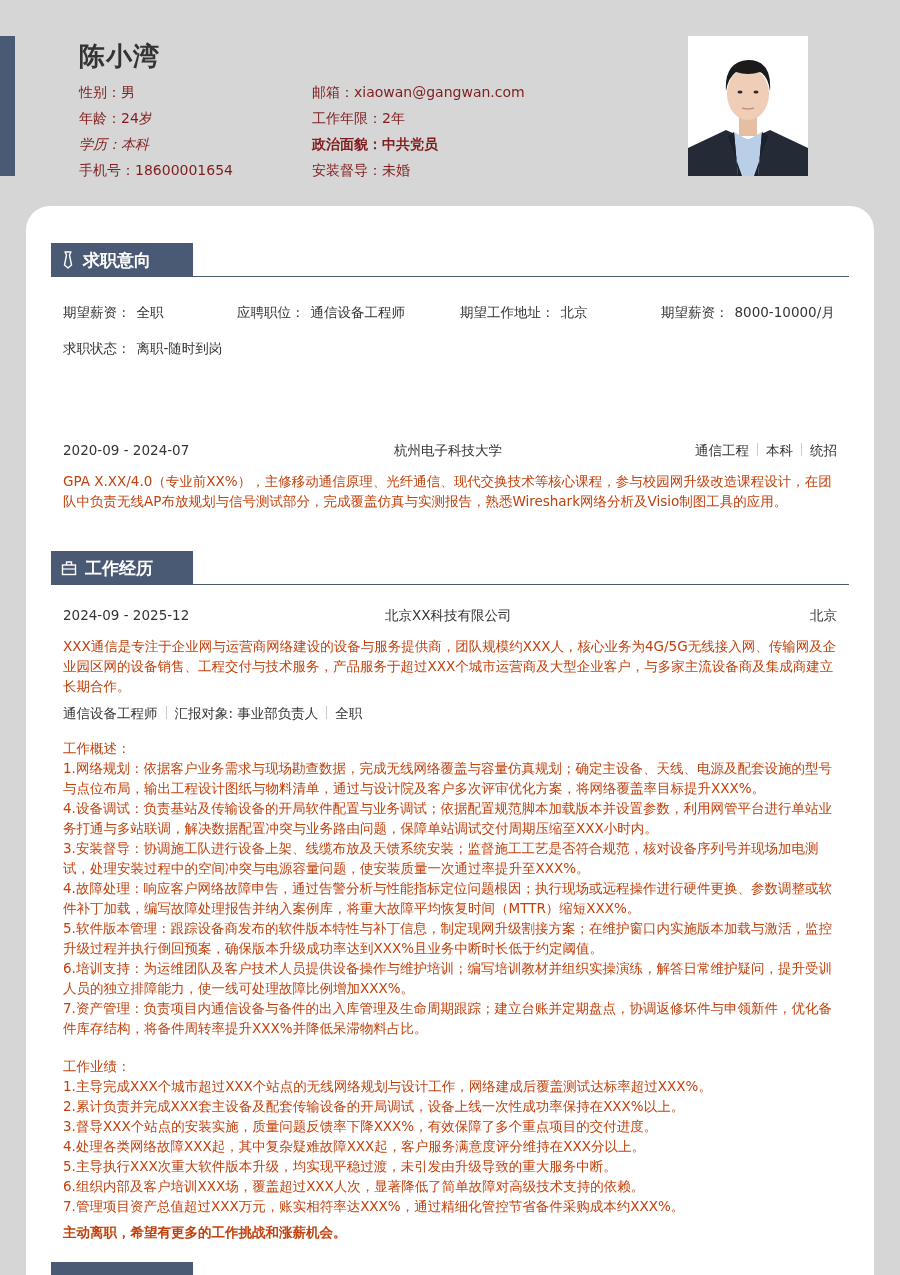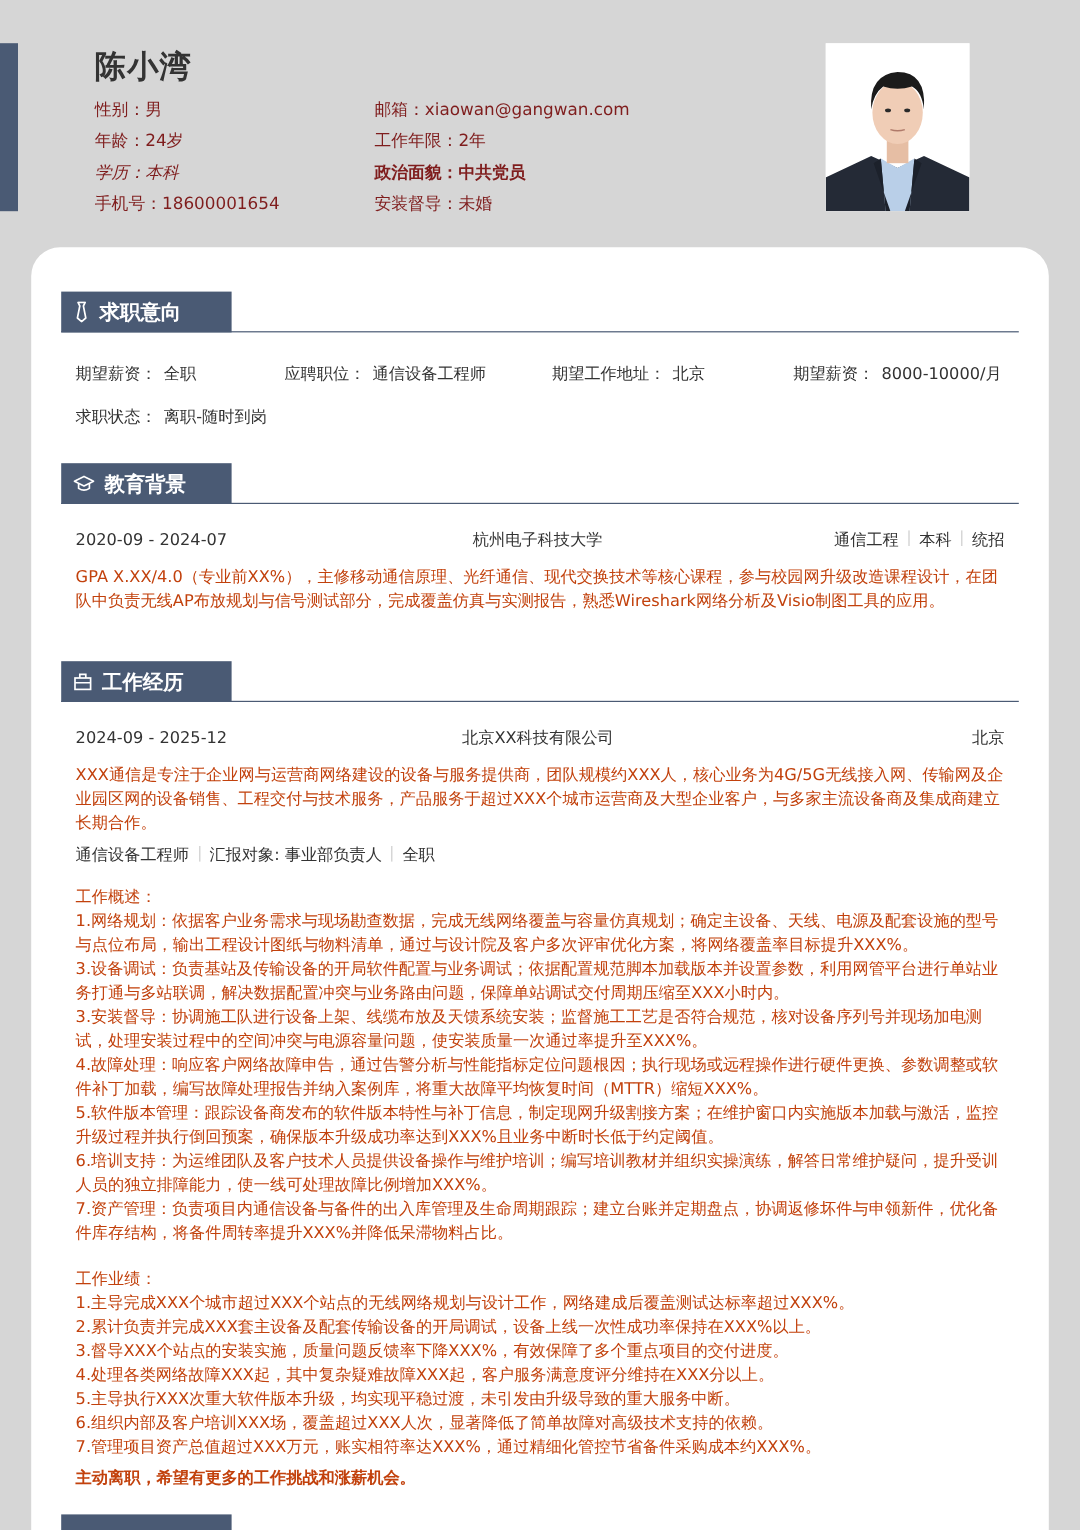--- a/index.html
+++ b/index.html
@@ -85,29 +85,20 @@
       </svg>
       <span>求职意向</span>
     </div>
   </div>
   <div class="txt" style="left:37px;top:96px;"><span>期望薪资：</span><span style="margin-left:6px">全职</span></div>
   <div class="txt" style="left:211px;top:96px;"><span>应聘职位：</span><span style="margin-left:6px">通信设备工程师</span></div>
   <div class="txt" style="left:434px;top:96px;"><span>期望工作地址：</span><span style="margin-left:6px">北京</span></div>
   <div class="txt" style="left:635px;top:96px;"><span>期望薪资：</span><span style="margin-left:6px">8000-10000/月</span></div>
   <div class="txt" style="left:37px;top:132px;"><span>求职状态：</span><span style="margin-left:6px">离职-随时到岗</span></div>
 
-  <div class="section-head" style="top:180px;">
-    <div class="tab">
-      <svg width="18" height="16" viewBox="0 0 18 16">
-        <path d="M1 6 L9 2 L17 6 L9 10 Z" fill="none" stroke="#fff" stroke-width="1.4" stroke-linejoin="round"></path>
-        <path d="M4.5 8 L4.5 12 Q9 15 13.5 12 L13.5 8" fill="none" stroke="#fff" stroke-width="1.4"></path>
-      </svg>
-      <span>教育背景</span>
-    </div>
-  </div>
   <div class="txt" style="left:37px;top:234px;">2020-09 - 2024-07</div>
   <div class="txt" style="left:368px;top:234px;">杭州电子科技大学</div>
   <div class="txt" style="right:37px;top:234px;">
     <span>通信工程</span><span class="sep"></span><span>本科</span><span class="sep"></span><span>统招</span>
   </div>
   <div class="para" style="top:265px;">GPA X.XX/4.0（专业前XX%），主修移动通信原理、光纤通信、现代交换技术等核心课程，参与校园网升级改造课程设计，在团队中负责无线AP布放规划与信号测试部分，完成覆盖仿真与实测报告，熟悉Wireshark网络分析及Visio制图工具的应用。</div>
 
   <div class="section-head" style="top:345px;">
     <div class="tab">
       <svg width="16" height="16" viewBox="0 0 16 16">
@@ -122,21 +113,21 @@
   <div class="txt" style="left:359px;top:399px;">北京XX科技有限公司</div>
   <div class="txt" style="right:37px;top:399px;">北京</div>
   <div class="para" style="top:430px;">XXX通信是专注于企业网与运营商网络建设的设备与服务提供商，团队规模约XXX人，核心业务为4G/5G无线接入网、传输网及企业园区网的设备销售、工程交付与技术服务，产品服务于超过XXX个城市运营商及大型企业客户，与多家主流设备商及集成商建立长期合作。</div>
   <div class="txt" style="left:37px;top:497px;text-align:center;">
     <span>通信设备工程师</span><span class="sep"></span><span>汇报对象: 事业部负责人</span><span class="sep"></span><span>全职</span>
   </div>
 
   <div class="para" style="top:532px;">
     <span class="list-line">工作概述：</span>
     <span class="list-line">1.网络规划：依据客户业务需求与现场勘查数据，完成无线网络覆盖与容量仿真规划；确定主设备、天线、电源及配套设施的型号与点位布局，输出工程设计图纸与物料清单，通过与设计院及客户多次评审优化方案，将网络覆盖率目标提升XXX%。</span>
-    <span class="list-line">3.设备调试：负责基站及传输设备的开局软件配置与业务调试；依据配置规范脚本加载版本并设置参数，利用网管平台进行单站业务打通与多站联调，解决数据配置冲突与业务路由问题，保障单站调试交付周期压缩至XXX小时内。</span>
+    <span class="list-line">4.设备调试：负责基站及传输设备的开局软件配置与业务调试；依据配置规范脚本加载版本并设置参数，利用网管平台进行单站业务打通与多站联调，解决数据配置冲突与业务路由问题，保障单站调试交付周期压缩至XXX小时内。</span>
     <span class="list-line">3.安装督导：协调施工队进行设备上架、线缆布放及天馈系统安装；监督施工工艺是否符合规范，核对设备序列号并现场加电测试，处理安装过程中的空间冲突与电源容量问题，使安装质量一次通过率提升至XXX%。</span>
     <span class="list-line">4.故障处理：响应客户网络故障申告，通过告警分析与性能指标定位问题根因；执行现场或远程操作进行硬件更换、参数调整或软件补丁加载，编写故障处理报告并纳入案例库，将重大故障平均恢复时间（MTTR）缩短XXX%。</span>
     <span class="list-line">5.软件版本管理：跟踪设备商发布的软件版本特性与补丁信息，制定现网升级割接方案；在维护窗口内实施版本加载与激活，监控升级过程并执行倒回预案，确保版本升级成功率达到XXX%且业务中断时长低于约定阈值。</span>
     <span class="list-line">6.培训支持：为运维团队及客户技术人员提供设备操作与维护培训；编写培训教材并组织实操演练，解答日常维护疑问，提升受训人员的独立排障能力，使一线可处理故障比例增加XXX%。</span>
     <span class="list-line">7.资产管理：负责项目内通信设备与备件的出入库管理及生命周期跟踪；建立台账并定期盘点，协调返修坏件与申领新件，优化备件库存结构，将备件周转率提升XXX%并降低呆滞物料占比。</span>
   </div>
 
   <div class="para" style="top:850px;">
     <span class="list-line">工作业绩：</span>
     <span class="list-line">1.主导完成XXX个城市超过XXX个站点的无线网络规划与设计工作，网络建成后覆盖测试达标率超过XXX%。</span>

